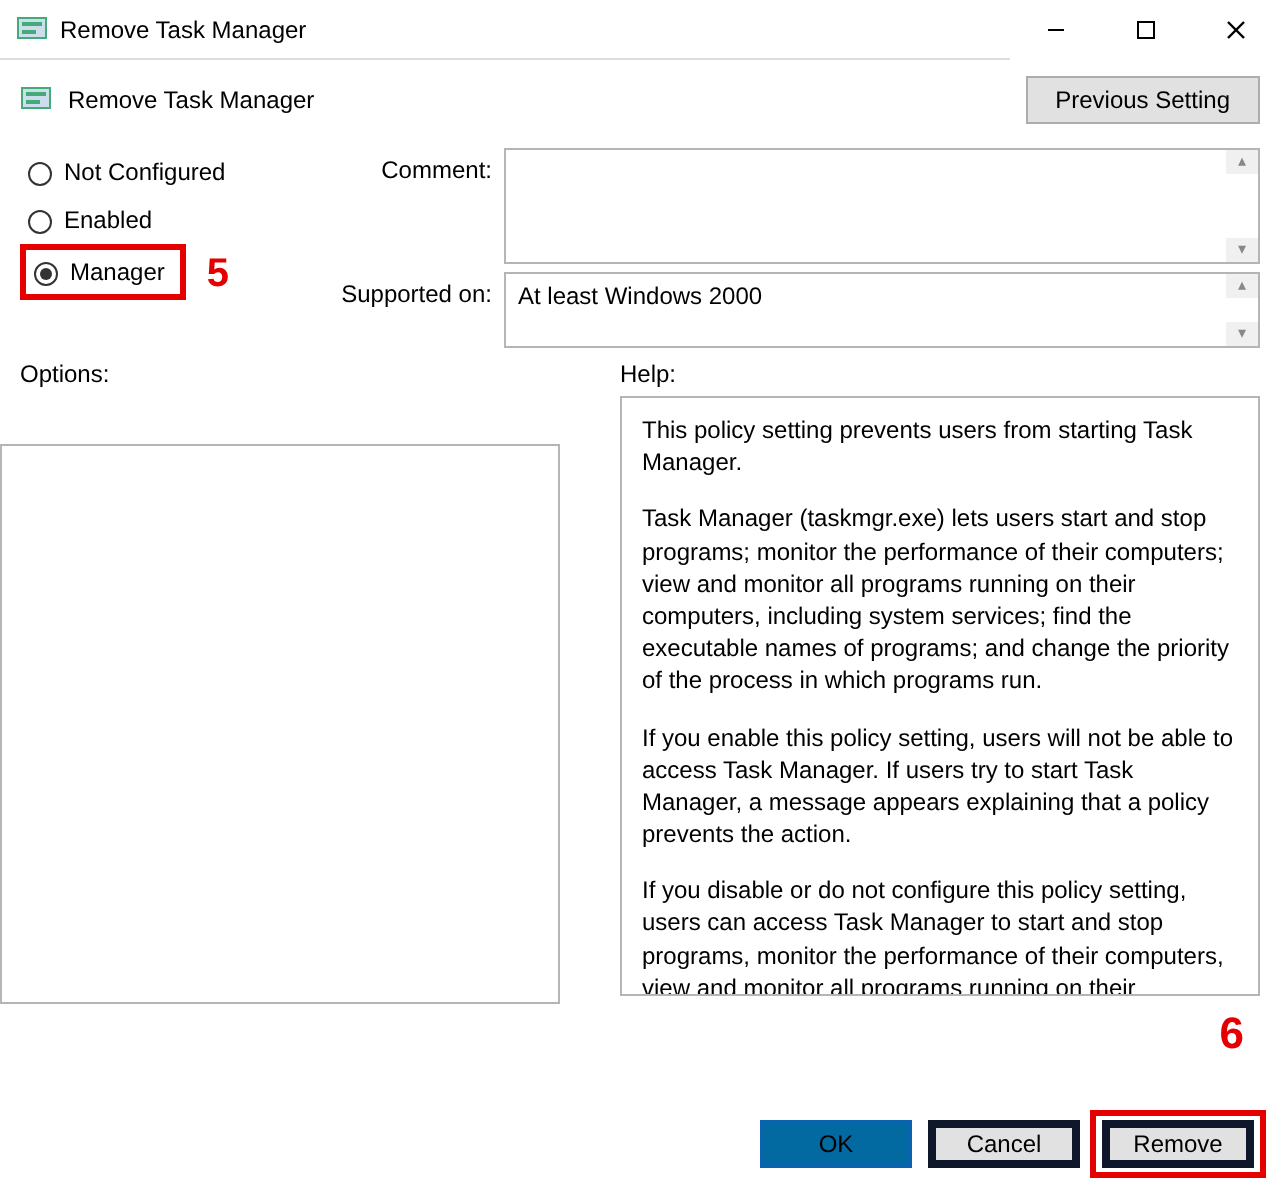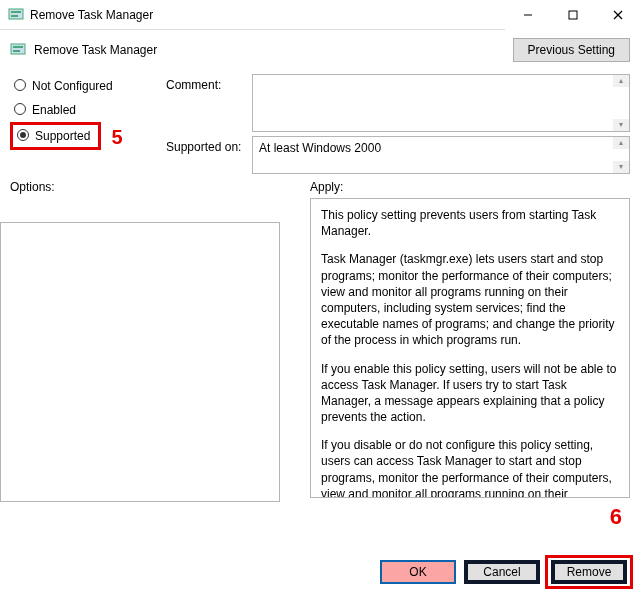--- a/index.html
+++ b/index.html
@@ -51,21 +51,21 @@
   }
   .main-grid {
     display: grid;
     grid-template-columns: 150px 80px 1fr;
     padding: 8px 10px 0 10px;
     gap: 2px 6px;
     align-items: start;
   }
   .radio-col { grid-column: 1; }
   .radio-item {
-    display: flex; align-items: flex-start;
+    display: flex; align-items: flex-end;
     padding: 5px 4px;
     font-size: 12px;
   }
   .radio-item .circle {
     width: 12px; height: 12px;
     border: 1px solid #333;
     border-radius: 50%;
     margin-right: 6px;
     display: flex; align-items: center; justify-content: center;
   }
@@ -82,20 +82,21 @@
   }
   .annot-5 {
     color: #e40000;
     font-size: 20px;
     font-weight: bold;
     margin-left: 10px;
     margin-top: 2px;
   }
   .label-col {
     grid-column: 2;
+    text-align: right;
     padding-top: 4px;
     font-size: 12px;
   }
   .field-col {
     grid-column: 3;
     position: relative;
   }
   .text-field {
     width: 100%;
     border: 1px solid #b5b5b5;
@@ -163,21 +164,21 @@
     gap: 8px;
   }
   .footer button {
     width: 76px; height: 24px;
     font-size: 12px;
     background: #e1e1e1;
     border: 4px solid #0f172a;
   }
   .footer button.primary {
     border: 2px solid #0a64ad;
-    background: #fca5a5;
+    background: #0369a1;
   }
   .footer .apply-wrap {
     border: 3px solid #e40000;
     padding: 2px 3px;
     margin: -5px -3px;
   }
   .app-icon svg { display: block; }
 </style>
 </head>
 <body>
@@ -230,21 +231,21 @@
       <span>Not Configured</span>
     </div>
     <div class="radio-item">
       <span class="circle"></span>
       <span>Enabled</span>
     </div>
     <div style="display:flex; align-items:center;">
       <span class="disabled-box">
         <div class="radio-item checked" style="padding:3px 6px 3px 2px;">
           <span class="circle"></span>
-          <span>Supported</span>
+          <span>Manager</span>
         </div>
       </span>
       <span class="annot-5">5</span>
     </div>
   </div>
 
   <div class="label-col">Comment:</div>
   <div class="field-col" style="height:58px;">
     <textarea class="text-field" style="height: 58px;"></textarea>
     <div class="scroll-arrows">
@@ -264,21 +265,21 @@
 </div>
 
 <div class="columns">
   <div class="col-left">
     <div class="col-label">Options:</div>
     <div class="options-wrap">
       <div class="options-box"></div>
     </div>
   </div>
   <div class="col-right">
-    <div class="col-label">Apply:</div>
+    <div class="col-label">Help:</div>
     <div class="help-box">
       <p>This policy setting prevents users from starting Task Manager.</p>
       <p>Task Manager (taskmgr.exe) lets users start and stop programs; monitor the performance of their computers; view and monitor all programs running on their computers, including system services; find the executable names of programs; and change the priority of the process in which programs run.</p>
       <p>If you enable this policy setting, users will not be able to access Task Manager. If users try to start Task Manager, a message appears explaining that a policy prevents the action.</p>
       <p>If you disable or do not configure this policy setting, users can access Task Manager to  start and stop programs, monitor the performance of their computers, view and monitor all programs running on their computers, including system services, find the executable names of programs, and change the priority of the process in which programs run.</p>
     </div>
   </div>
 </div>
 
 <div class="annot-6">6</div>

